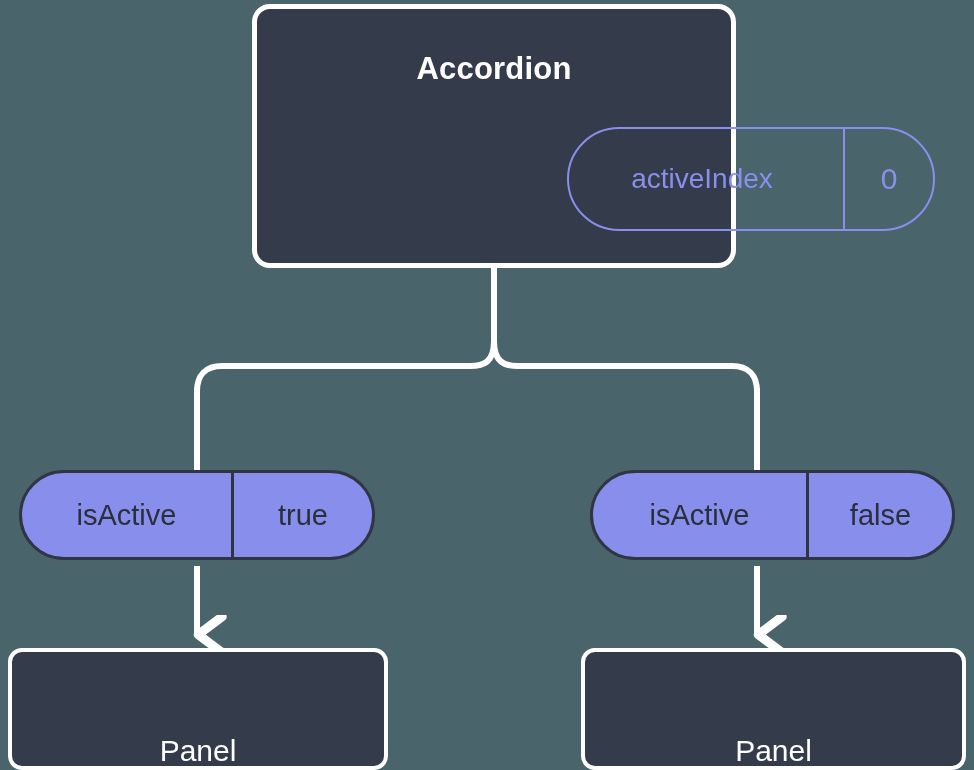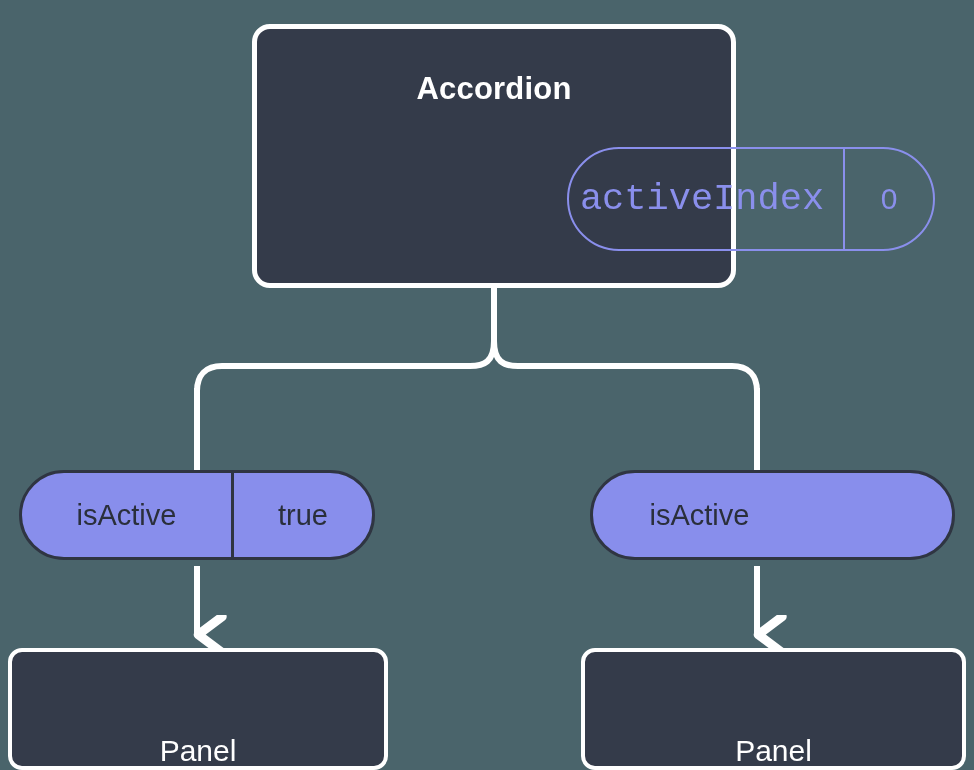--- a/index.html
+++ b/index.html
@@ -31,21 +31,20 @@
     pointer-events: none;
   }
 
   
   .node-box {
     position: absolute;
     box-sizing: border-box;
     background: #343b4a;
     border: 5px solid #ffffff;
     border-radius: 16px;
-    margin-top: 20px;
   }
   #accordion-node {
     left: 252px;
     top: 4px;
     width: 484px;
     height: 264px;
     border-radius: 18px;
   }
   #accordion-title {
     position: absolute;
@@ -84,24 +83,23 @@
     left: 310px;
     top: 118px;
     width: 368px;
     height: 104px;
     border: 2px solid #8a8fec;
     background: transparent;
   }
   #state-pill-activeindex .pill-key {
     flex: 0 0 276px;
     color: #8a8fec;
-    font-size: 37px;
+    font-size: 28px;
     border-right: 2px solid #8a8fec;
     padding-right: 8px;
-    font-family: Liberation Mono, monospace;
   }
   #state-pill-activeindex .pill-val {
     flex: 1 1 auto;
     color: #8a8fec;
     font-size: 30px;
   }
 
   
   .pill-filled {
     background: #888eec;
@@ -197,20 +195,21 @@
     </div>
   </div>
 
   <div class="pill pill-filled" id="prop-pill-left">
     <div class="pill-key">isActive</div>
     <div class="pill-val">true</div>
   </div>
 
   <div class="pill pill-filled" id="prop-pill-right">
     <div class="pill-key">isActive</div>
+    <div class="pill-val">false</div>
   </div>
 
   <div class="panel-node" id="panel-node-left">
     <span class="panel-label">Panel</span>
   </div>
 
   <div class="panel-node" id="panel-node-right">
     <span class="panel-label">Panel</span>
   </div>
 

